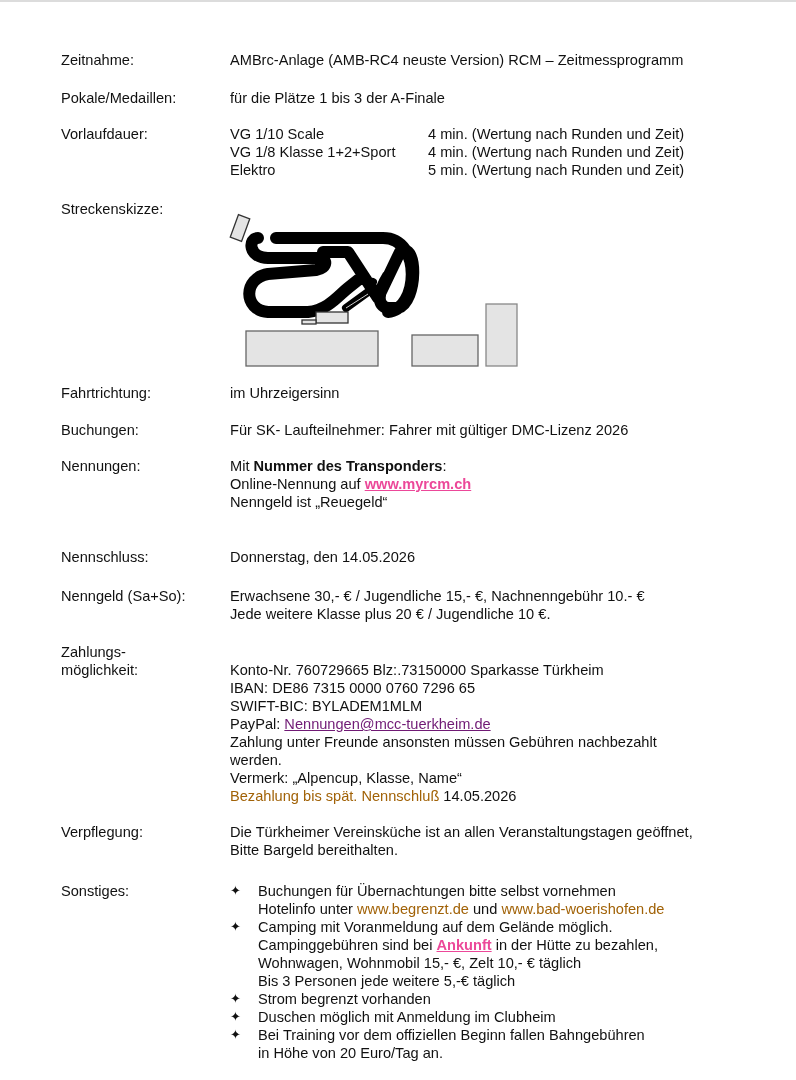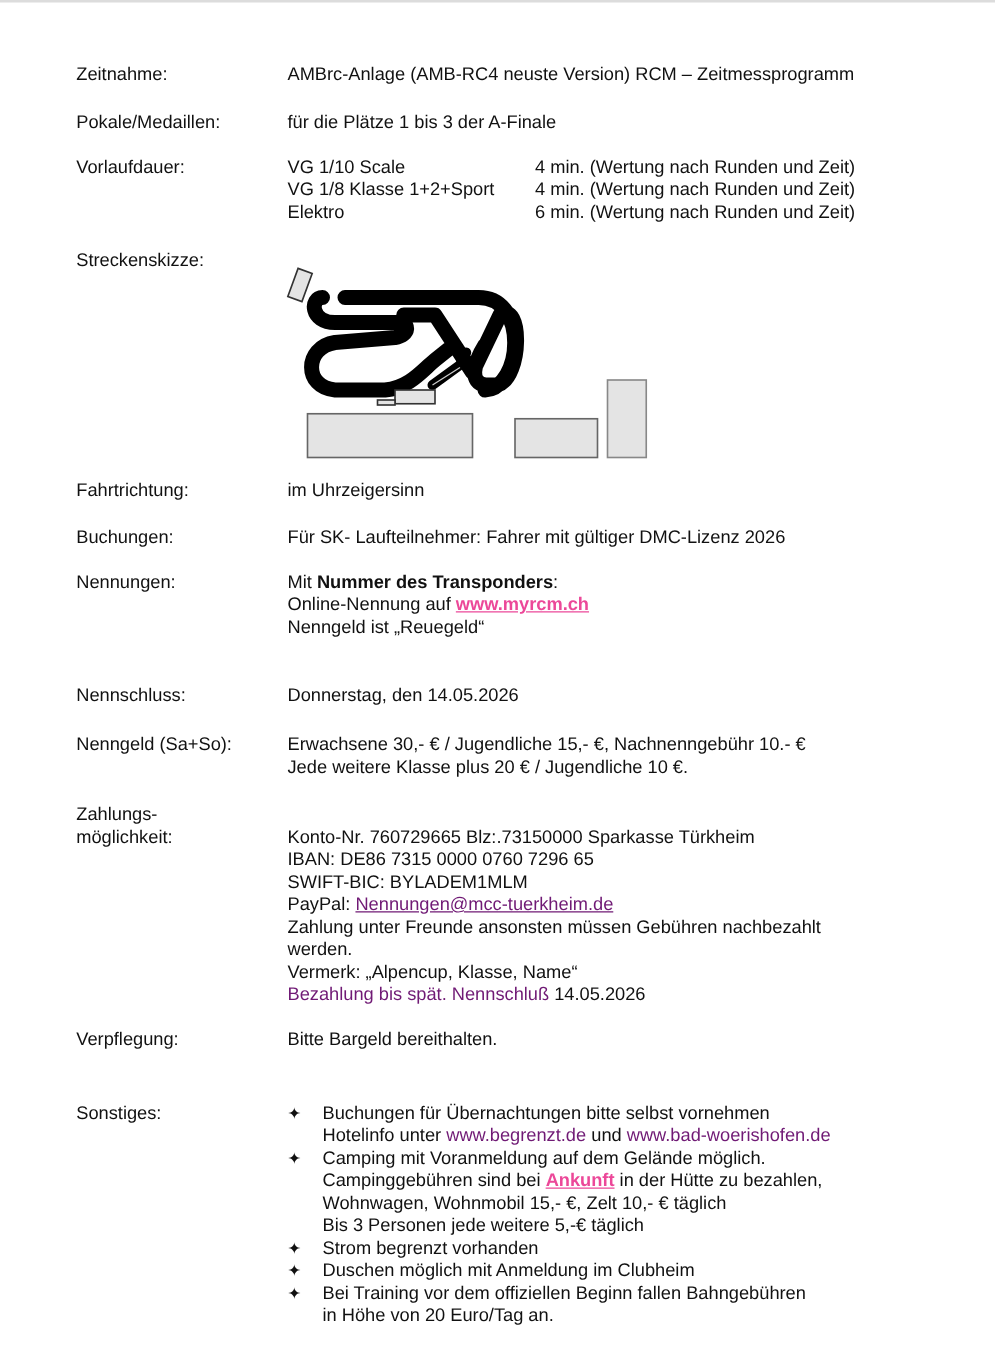--- a/index.html
+++ b/index.html
@@ -6,21 +6,21 @@
     body {
       width: 796px; height: 1080px; position: relative; overflow: hidden;
       font-family: "Liberation Sans", sans-serif; font-size: 14.6px; color: #111;
     }
     .topline { position: absolute; left: 0; top: 0; width: 796px; height: 2px; background: #dcdcdc; }
     .row { position: absolute; left: 0; width: 796px; }
     .label { position: absolute; left: 61px; font-weight: normal; white-space: nowrap; line-height: 18px; }
     .val { position: absolute; left: 230px; white-space: nowrap; line-height: 18px; }
     .line { height: 18px; }
     .col2 { position: absolute; left: 428px; }
-    .red { color: #701a75; }
+    .red { color: #a16207; }
     .redlink { color: #ec4899; font-weight: bold; text-decoration: underline; }
     .bluelink { color: #701a75; text-decoration: underline; }
     .ital-u { font-style: italic; text-decoration: underline; }
     .b { font-weight: bold; margin-top: 10px; }
     ul.bullets { list-style: none; margin: 0; padding: 0; }
     ul.bullets li { position: relative; padding-left: 30px; line-height: 18px; }
     ul.bullets li .star { position: absolute; left: 2px; top: 0; font-size: 13px; }
     svg { position: absolute; }
   </style>
 </head>
@@ -44,21 +44,21 @@
     <div class="line" style="position:relative">
       <span>VG 1/10 Scale</span>
       <span class="col2" style="left:198px">4 min. (Wertung nach Runden und Zeit)</span>
     </div>
     <div class="line" style="position:relative">
       <span>VG 1/8 Klasse 1+2+Sport</span>
       <span class="col2" style="left:198px">4 min. (Wertung nach Runden und Zeit)</span>
     </div>
     <div class="line" style="position:relative">
       <span>Elektro</span>
-      <span class="col2" style="left:198px">6 min. (Wertung nach Runden und Zeit)</span>
+      <span class="col2" style="left:198px">5 min. (Wertung nach Runden und Zeit)</span>
     </div>
   </div>
 </div>
 
 <div class="row" style="top:200px">
   <span class="label">Streckenskizze:</span>
 </div>
 <svg style="left:228px; top:212px" width="300" height="160" viewBox="0 0 300 160">
 
   <rect x="6" y="4" width="12" height="24" fill="#e4e4e4" stroke="#333" stroke-width="1.3" transform="rotate(20 12 16)"></rect>
@@ -128,20 +128,21 @@
     <div class="line">Vermerk: „Alpencup, Klasse, Name“</div>
     <div class="line">
       <span class="red">Bezahlung bis spät. Nennschluß</span><span> 14.05.2026</span>
     </div>
   </div>
 </div>
 
 <div class="row" style="top:823px">
   <span class="label">Verpflegung:</span>
   <div class="val">
+    <div class="line">Die Türkheimer Vereinsküche ist an allen Veranstaltungstagen geöffnet,</div>
     <div class="line">Bitte Bargeld bereithalten.</div>
   </div>
 </div>
 
 <div class="row" style="top:882px">
   <span class="label">Sonstiges:</span>
   <ul class="bullets val" style="left:228px">
     <li>
       <span class="star">✦</span>
       <div>Buchungen für Übernachtungen bitte selbst vornehmen</div>

